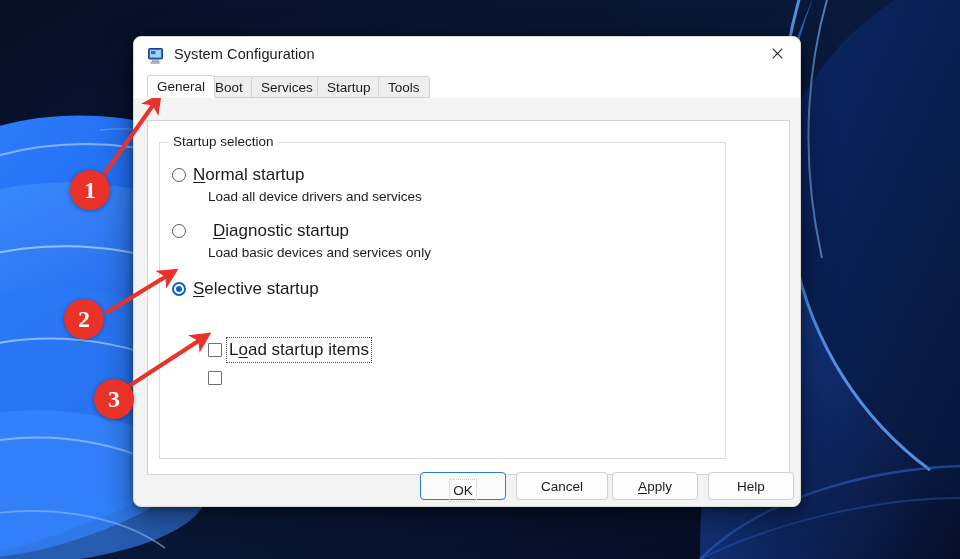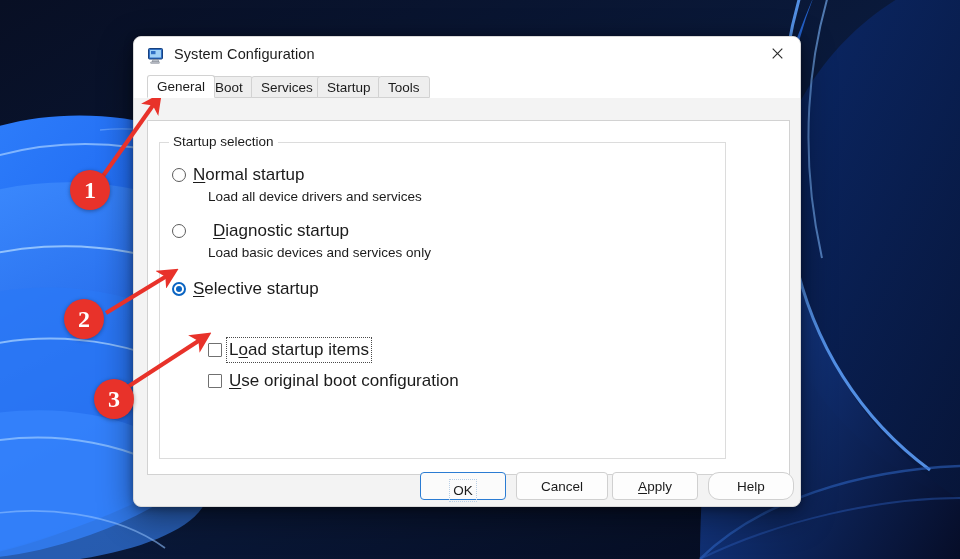--- a/index.html
+++ b/index.html
@@ -342,36 +342,35 @@
       </div>
 
 
       <div class="opt-row" style="left:48px; top:197px;">
         <span class="checkbox"></span>
         <span class="opt-label focusrect"><span>L</span><u>o</u><span>ad startup items</span></span>
       </div>
 
       <div class="opt-row" style="left:48px; top:228px;">
         <span class="checkbox"></span>
-        <span class="opt-label"><u>U</u><span>se original boot configuration</span></span>
       </div>
 
     </div>
   </div>
 
   <div class="btn default" style="left:286px; top:435px; width:86px;">
     <span class="btn-inner">OK</span>
   </div>
   <div class="btn" style="left:382px; top:435px; width:92px;">
     <span>Cancel</span>
   </div>
   <div class="btn" style="left:478px; top:435px; width:86px;">
     <span><u>A</u><span>pply</span></span>
   </div>
-  <div class="btn" style="left:574px; top:435px; width:86px;border-radius:11px;">
+  <div class="btn" style="left:574px; top:435px; width:86px;">
     <span>Help</span>
   </div>
 
 </div>
 
 <div id="annot">
   <svg width="960" height="559" viewBox="0 0 960 559">
     <defs>
       <marker id="ah" markerWidth="5" markerHeight="5" refX="2.6" refY="2.5" orient="auto" markerUnits="strokeWidth">
         <path d="M0,0 L5,2.5 L0,5 L1.3,2.5 z" fill="#e8322a"></path>

